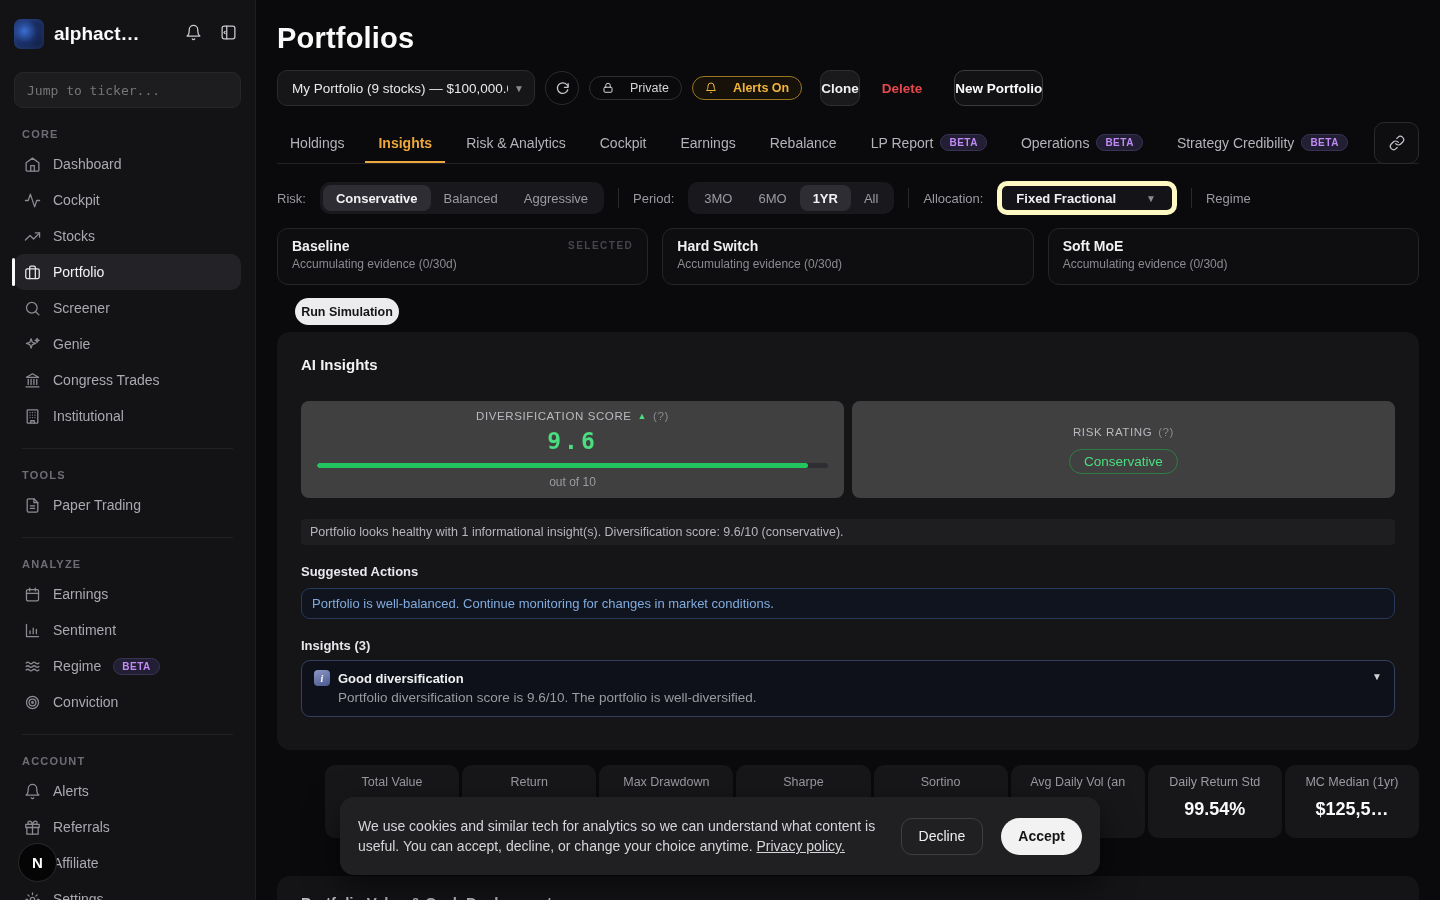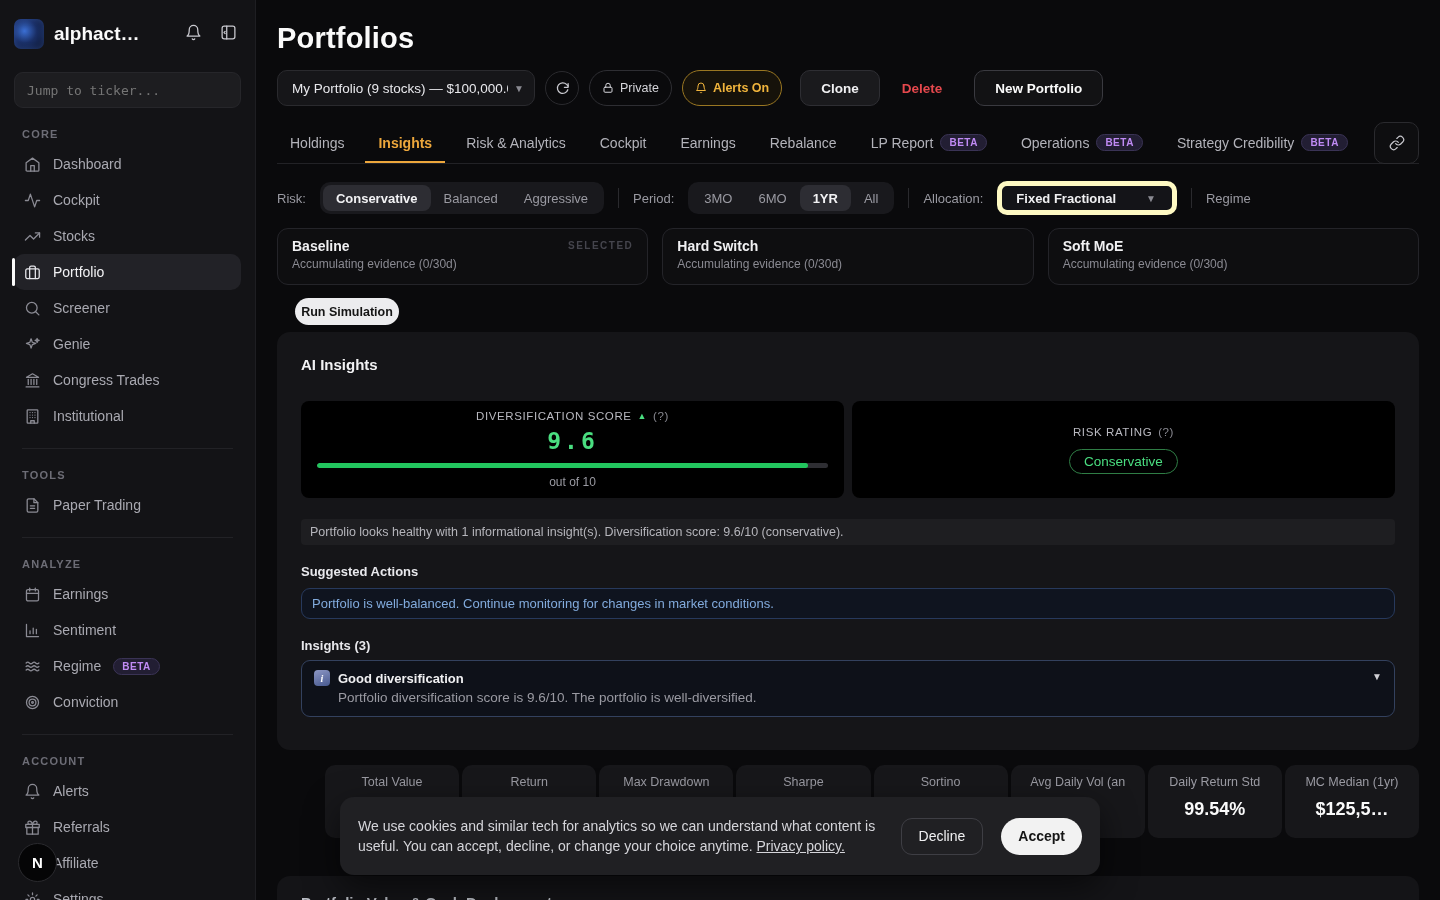--- a/index.html
+++ b/index.html
@@ -44,27 +44,27 @@
 
   .controls-row { display:flex; align-items:center; gap:10px; margin-top:15px; height:36px; }
   .portfolio-select { width:258px; height:36px; background:#161619; border:1px solid #2a2a2e;
     border-radius:10px; display:flex; align-items:center; padding:0 10px 0 14px; cursor:pointer; }
   .portfolio-select .sel-text { flex:1; font-size:13.5px; color:#e8e8ec; white-space:nowrap; overflow:hidden; }
   .chev { color:#8a8a92; font-size:10px; margin-left:6px; }
   .icon-btn-round { width:34px; height:34px; border-radius:50%; border:1px solid #2a2a2e;
     display:flex; align-items:center; justify-content:center; color:#c9c9cf; cursor:pointer; }
   .icon-btn-round svg { width:15px; height:15px; fill:none; stroke:currentColor; stroke-width:2;
     stroke-linecap:round; stroke-linejoin:round; }
-  .pill { height:36px; border-radius:999px; display:flex; align-items:center; gap:6px;
+  .pill { height:24px; border-radius:999px; display:flex; align-items:center; gap:16px;
     padding:8px 12px; font-size:12.5px; cursor:pointer; }
   .pill svg { width:12px; height:12px; fill:none; stroke:currentColor; stroke-width:2; stroke-linecap:round; stroke-linejoin:round; }
   .pill.private { border:1px solid #2e2e33; color:#d5d5da; }
   .pill.alerts { border:1px solid #9a7722; color:#f0b43c; background:#16120a; font-weight:bold; }
   .btn { height:36px; border-radius:10px; display:flex; align-items:center; justify-content:center;
-    padding:0 20px; font-size:13.5px; font-weight:bold; cursor:pointer; }
+    padding:0 0; font-size:13.5px; font-weight:bold; cursor:pointer; }
   .btn.clone { background:#1a1a1d; border:1px solid #2e2e33; color:#f0f0f2; margin-left:8px; }
   .btn.delete { background:transparent; color:#e5484d; padding:0 12px; }
   .btn.newp { background:#121214; border:1px solid #3a3a40; color:#fafafa; margin-left:10px; }
 
   .tabs-row { display:flex; align-items:center; gap:8px; margin-top:16px; height:42px;
     border-bottom:1px solid #222226; position:relative; }
   .tab { display:flex; align-items:center; gap:7px; padding:0 13px; height:100%; font-size:14px;
     color:#b3b3ba; cursor:pointer; white-space:nowrap; }
   .tab.active { color:#eda73c; font-weight:bold; box-shadow:inset 0 -2px 0 #eda73c; }
   .link-btn { position:absolute; right:0; top:0; width:45px; height:42px; border:1px solid #2a2a2e;
@@ -91,21 +91,21 @@
   .selected-tag { position:absolute; right:14px; top:11px; font-size:10px; letter-spacing:1.5px;
     color:#45454d; font-weight:bold; }
   .run-btn { margin-top:13px; margin-left:18px; height:27px; width:104px; background:#ececee; color:#151515;
     border-radius:999px; display:flex; align-items:center; justify-content:center; font-size:12.5px;
     font-weight:bold; cursor:pointer; }
 
   
   .ai-panel { margin-top:7px; background:#151518; border-radius:13px; padding:24px 24px 33px 24px; }
   .ai-title { font-size:15px; font-weight:bold; color:#f2f2f4; }
   .score-cards { display:flex; gap:8px; margin-top:28px; }
-  .score-card { flex:1; height:97px; background:#000000; border-radius:8px; display:flex;
+  .score-card { flex:1; height:97px; background:#404040; border-radius:8px; display:flex;
     flex-direction:column; align-items:center; justify-content:center; padding:0 16px; }
   .score-label { font-size:11.5px; letter-spacing:.6px; color:#b9b9c0; display:flex; align-items:center; gap:6px; }
   .tri-up { color:#4ade80; font-size:9px; }
   .q-help { color:#8a8a92; cursor:pointer; }
   .score-value { font-size:23px; font-weight:bold; color:#4ade80; letter-spacing:3px; margin-top:6px;
     font-family:"DejaVu Sans Mono", monospace; }
   .score-bar { width:100%; height:5px; background:#2e2e33; border-radius:3px; margin-top:9px; overflow:hidden; }
   .score-bar-fill { height:100%; background:#22c55e; border-radius:3px; }
   .score-sub { font-size:12px; color:#9a9aa2; margin-top:7px; }
   .risk-pill { margin-top:11px; border:1px solid #2f7d45; color:#4ade80; font-size:13.5px;

